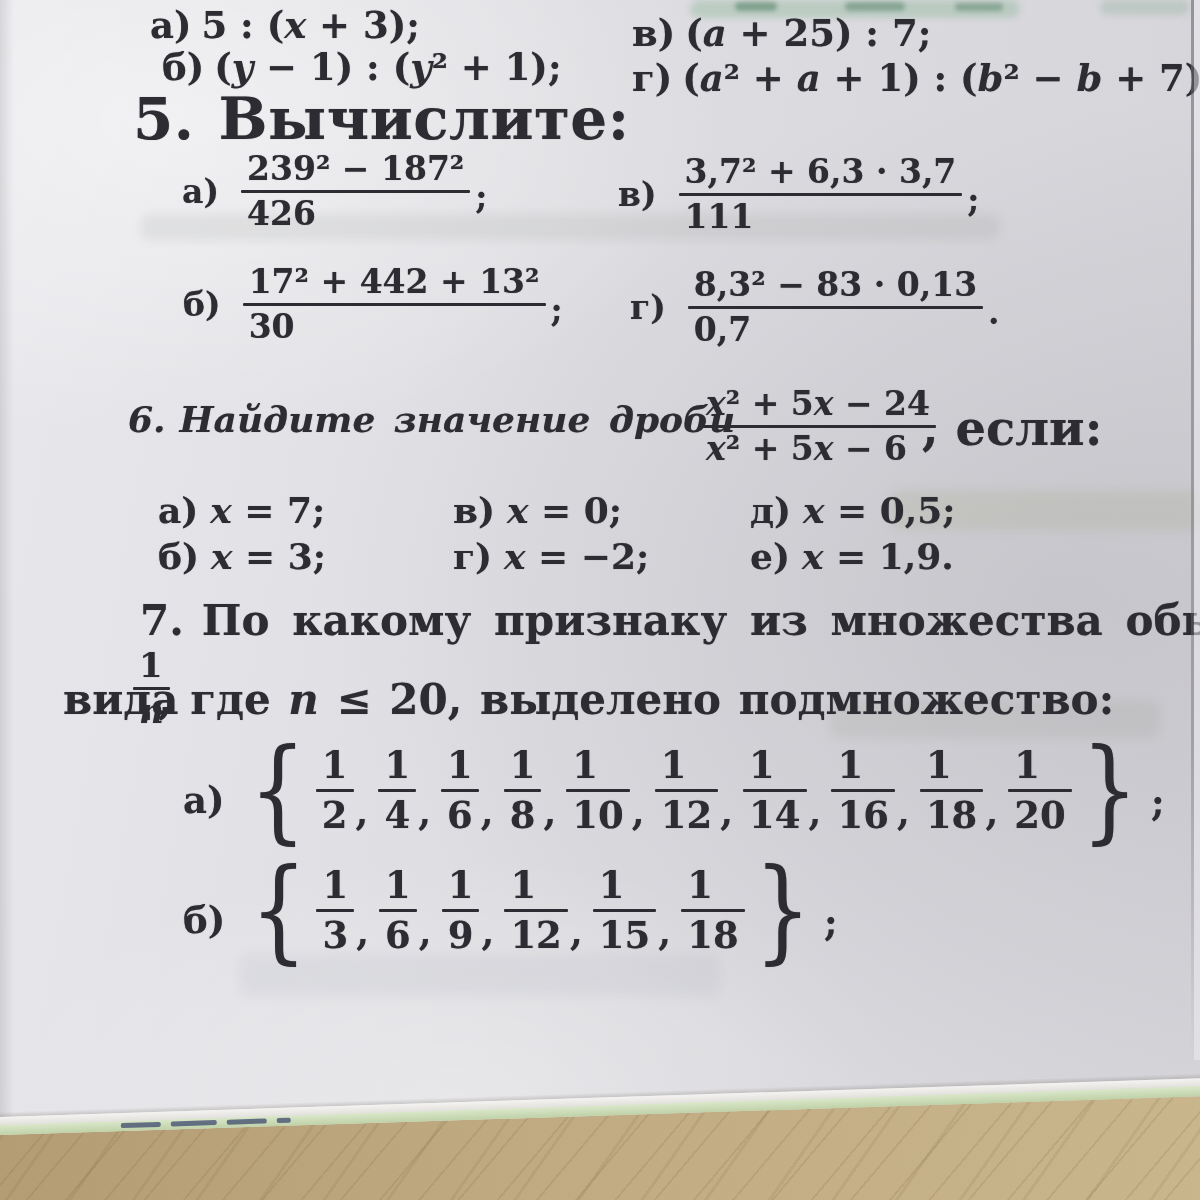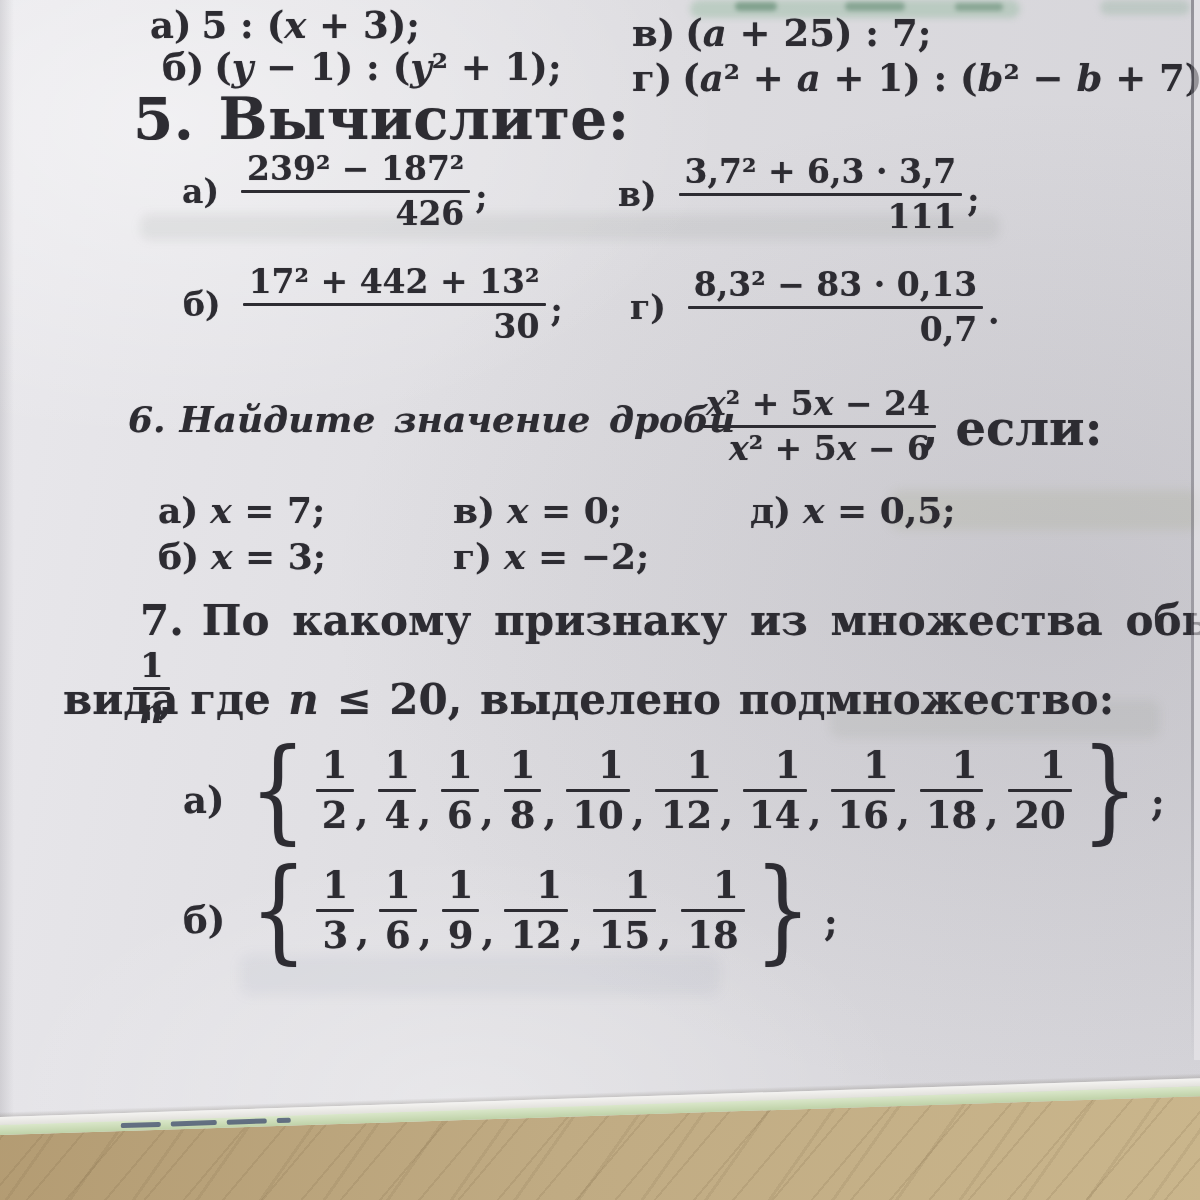--- a/index.html
+++ b/index.html
@@ -21,21 +21,21 @@
   .g{position:absolute;border-radius:10px;pointer-events:none;}
   
   .p4{font-size:37px;}
   .p4 .lbl{margin-right:10px;}
   .p4a{left:150px;top:4px;} .p4v{left:632px;top:12px;}
   .p4b{left:150px;top:46px;margin-left:12px;} .p4g{left:632px;top:57px;}
   
   .p5h{left:133px;top:86px;font-size:58px;letter-spacing:.5px;}
   .p5h .num{margin-right:24px;}
   
-  .frac{display:inline-flex;flex-direction:column;align-items:flex-end;vertical-align:middle;}
+  .frac{display:inline-flex;flex-direction:column;align-items:flex-start;vertical-align:middle;}
   .frac .num,.frac .den{line-height:1.15;padding:0 6px;}
   .frac .bar{align-self:stretch;height:3px;background:#2d2c32;border-radius:1px;margin:2px 0;}
   
   .p5i{position:absolute;display:flex;align-items:center;font-size:33px;}
   .p5i .plabel{margin-right:22px;}
   .p5i .punct{margin-left:5px;transform:translateY(5px);}
   .p5a{left:182px;top:150px;} .p5v{left:618px;top:153px;}
   .p5b{left:183px;top:263px;} .p5g{left:630px;top:266px;}
   
   .p6t1{left:128px;top:399px;font-size:36px;word-spacing:6px;font-style:italic;}
@@ -166,20 +166,23 @@
   </div>
   <div class="t var vd">
     <span class="lbl">д)</span><span><i>x</i> = 0,5;</span>
   </div>
   <div class="t var vb">
     <span class="lbl">б)</span><span><i>x</i> = 3;</span>
   </div>
   <div class="t var vg">
     <span class="lbl">г)</span><span><i>x</i> = −2;</span>
   </div>
+  <div class="t var ve">
+    <span class="lbl">е)</span><span><i>x</i> = 1,9.</span>
+  </div>
 
   <div class="t p7l1">
     <span class="num">7.</span><span>По какому признаку из множества обыкновенных</span>
   </div>
   <div class="t p7pre">вида</div>
   <span class="frac p7frac">
     <span class="num">1</span>
     <span class="bar"></span>
     <span class="den"><i>n</i></span>
   </span>

